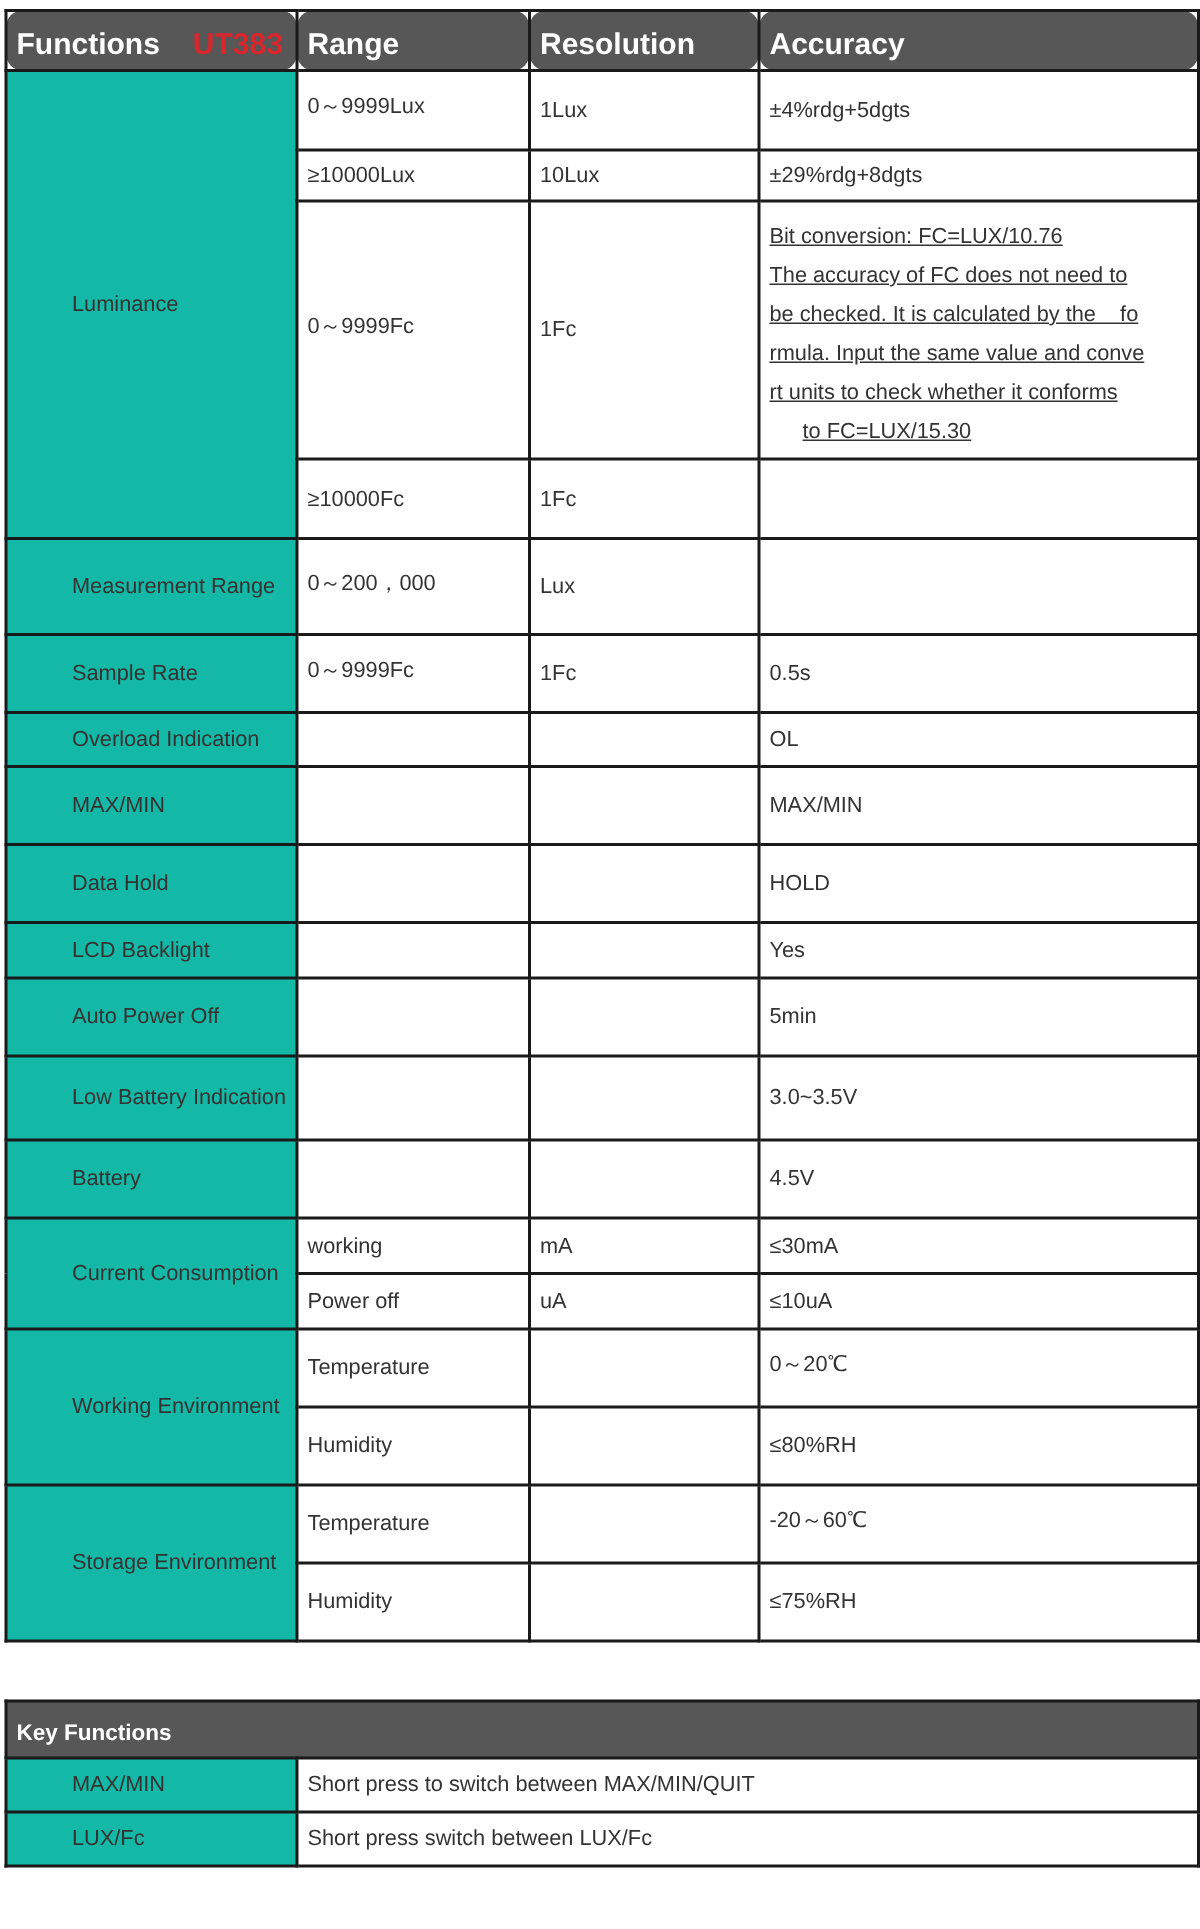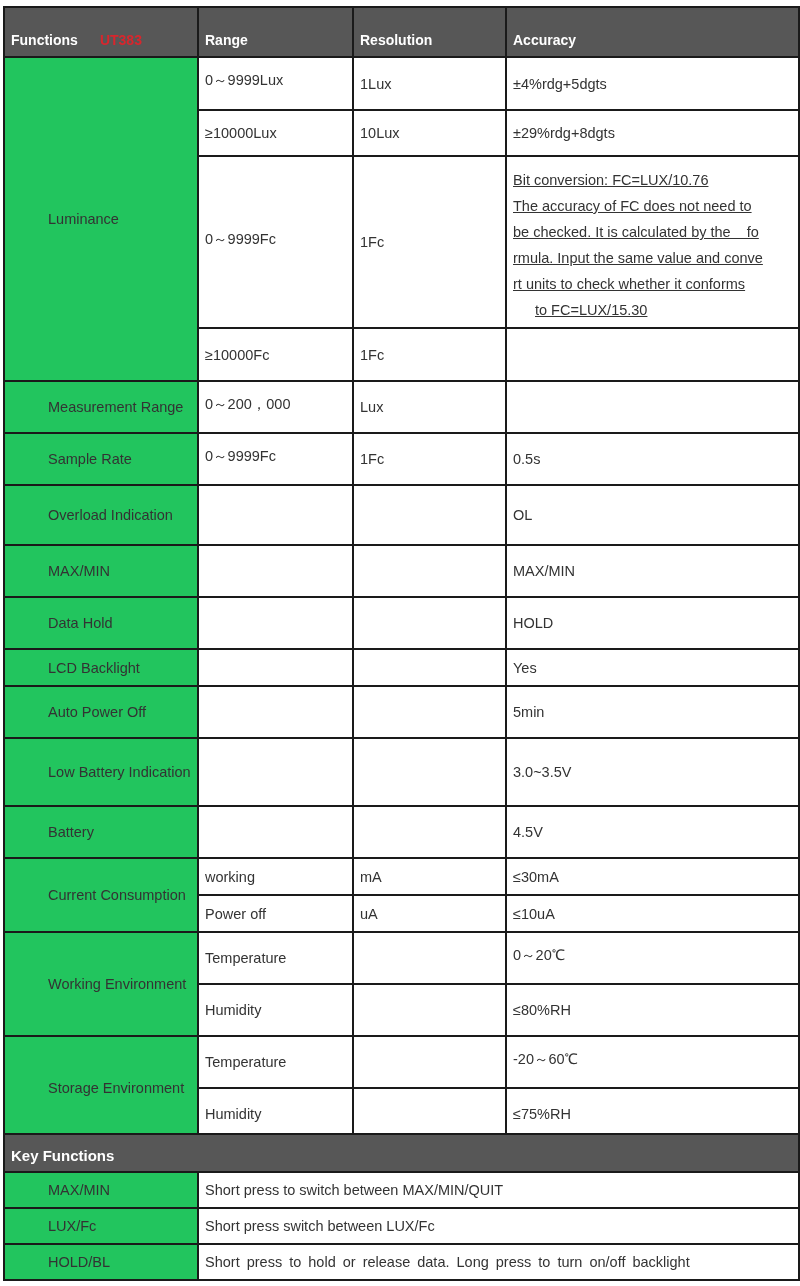--- a/index.html
+++ b/index.html
@@ -1,23 +1,23 @@
 <!DOCTYPE html>
 <html><head>
   <meta charset="utf-8">
   <style>
     html, body { margin: 0; padding: 0; background: #ffffff; }
     body { width: 800px; height: 1286px; overflow: hidden; font-family: "Liberation Sans", sans-serif; color: #333333; }
     table { border-collapse: collapse; table-layout: fixed; position: absolute; left: 3px; width: 795px; }
     #spec-table { top: 6px; }
     #keys-table { top: 1133px; }
     td, th { border: 2px solid #1a1a1a; font-size: 14.5px; padding: 0 0 0 6px; vertical-align: middle; text-align: left; font-weight: normal; }
-    th.head { background: #575757; color: #ffffff; font-weight: bold; font-size: 14px; height: 32px; padding-top: 16px; }
+    th.head { background: #575757; color: #ffffff; font-weight: bold; font-size: 20px; height: 32px; padding-top: 6px; border-radius: 11px; }
     .brand { color: #d8262d; margin-left: 22px; font-weight: bold; }
-    td.fn { background: #22c55e; padding-left: 43px; }
+    td.fn { background: #14b8a6; padding-left: 43px; }
     td.up { vertical-align: middle; padding-bottom: 6px; }
     td.note { line-height: 26px; padding: 10px 6px 4px 6px; text-align: justify; text-decoration: underline; }
     td.note span { display: block; }
     td.note span.indent { padding-left: 22px; }
     .k-head { background: #575757; color: #ffffff; font-weight: bold; font-size: 15px; height: 32px; padding-top: 4px; }
   </style>
 </head>
 <body>
 
 <table id="spec-table">
@@ -36,21 +36,21 @@
     </tr>
   </thead>
   <tbody>
 
     <tr style="height:53px">
       <td class="fn" rowspan="4">Luminance</td>
       <td class="up">0～9999Lux</td>
       <td>1Lux</td>
       <td>±4%rdg+5dgts</td>
     </tr>
-    <tr style="height:46px">
+    <tr style="height:34px">
       <td>≥10000Lux</td>
       <td>10Lux</td>
       <td>±29%rdg+8dgts</td>
     </tr>
     <tr style="height:168px">
       <td class="up">0～9999Fc</td>
       <td>1Fc</td>
       <td class="note">
         <span>Bit conversion: FC=LUX/10.76</span>
         <span>The accuracy of FC does not need to</span>
@@ -59,33 +59,33 @@
         <span>rt units to check whether it conforms</span>
         <span class="indent">to FC=LUX/15.30</span>
       </td>
     </tr>
     <tr style="height:53px">
       <td>≥10000Fc</td>
       <td>1Fc</td>
       <td></td>
     </tr>
 
-    <tr style="height:52px">
+    <tr style="height:64px">
       <td class="fn">Measurement Range</td>
       <td class="up">0～200，000</td>
       <td>Lux</td>
       <td></td>
     </tr>
     <tr style="height:52px">
       <td class="fn">Sample Rate</td>
       <td class="up">0～9999Fc</td>
       <td>1Fc</td>
       <td>0.5s</td>
     </tr>
-    <tr style="height:60px">
+    <tr style="height:36px">
       <td class="fn">Overload Indication</td>
       <td></td>
       <td></td>
       <td>OL</td>
     </tr>
     <tr style="height:52px">
       <td class="fn">MAX/MIN</td>
       <td></td>
       <td></td>
       <td>MAX/MIN</td>
@@ -101,21 +101,21 @@
       <td></td>
       <td></td>
       <td>Yes</td>
     </tr>
     <tr style="height:52px">
       <td class="fn">Auto Power Off</td>
       <td></td>
       <td></td>
       <td>5min</td>
     </tr>
-    <tr style="height:68px">
+    <tr style="height:56px">
       <td class="fn">Low Battery Indication</td>
       <td></td>
       <td></td>
       <td>3.0~3.5V</td>
     </tr>
     <tr style="height:52px">
       <td class="fn">Battery</td>
       <td></td>
       <td></td>
       <td>4.5V</td>
@@ -169,18 +169,14 @@
       <td class="k-head" colspan="2">Key Functions</td>
     </tr>
     <tr style="height:36px">
       <td class="fn">MAX/MIN</td>
       <td>Short press to switch between MAX/MIN/QUIT</td>
     </tr>
     <tr style="height:36px">
       <td class="fn">LUX/Fc</td>
       <td>Short press switch between LUX/Fc</td>
     </tr>
-    <tr style="height:36px">
-      <td class="fn">HOLD/BL</td>
-      <td style="word-spacing:3px">Short press to hold or release data. Long press to turn on/off backlight</td>
-    </tr>
   </tbody>
 </table>
 
 </body></html>

